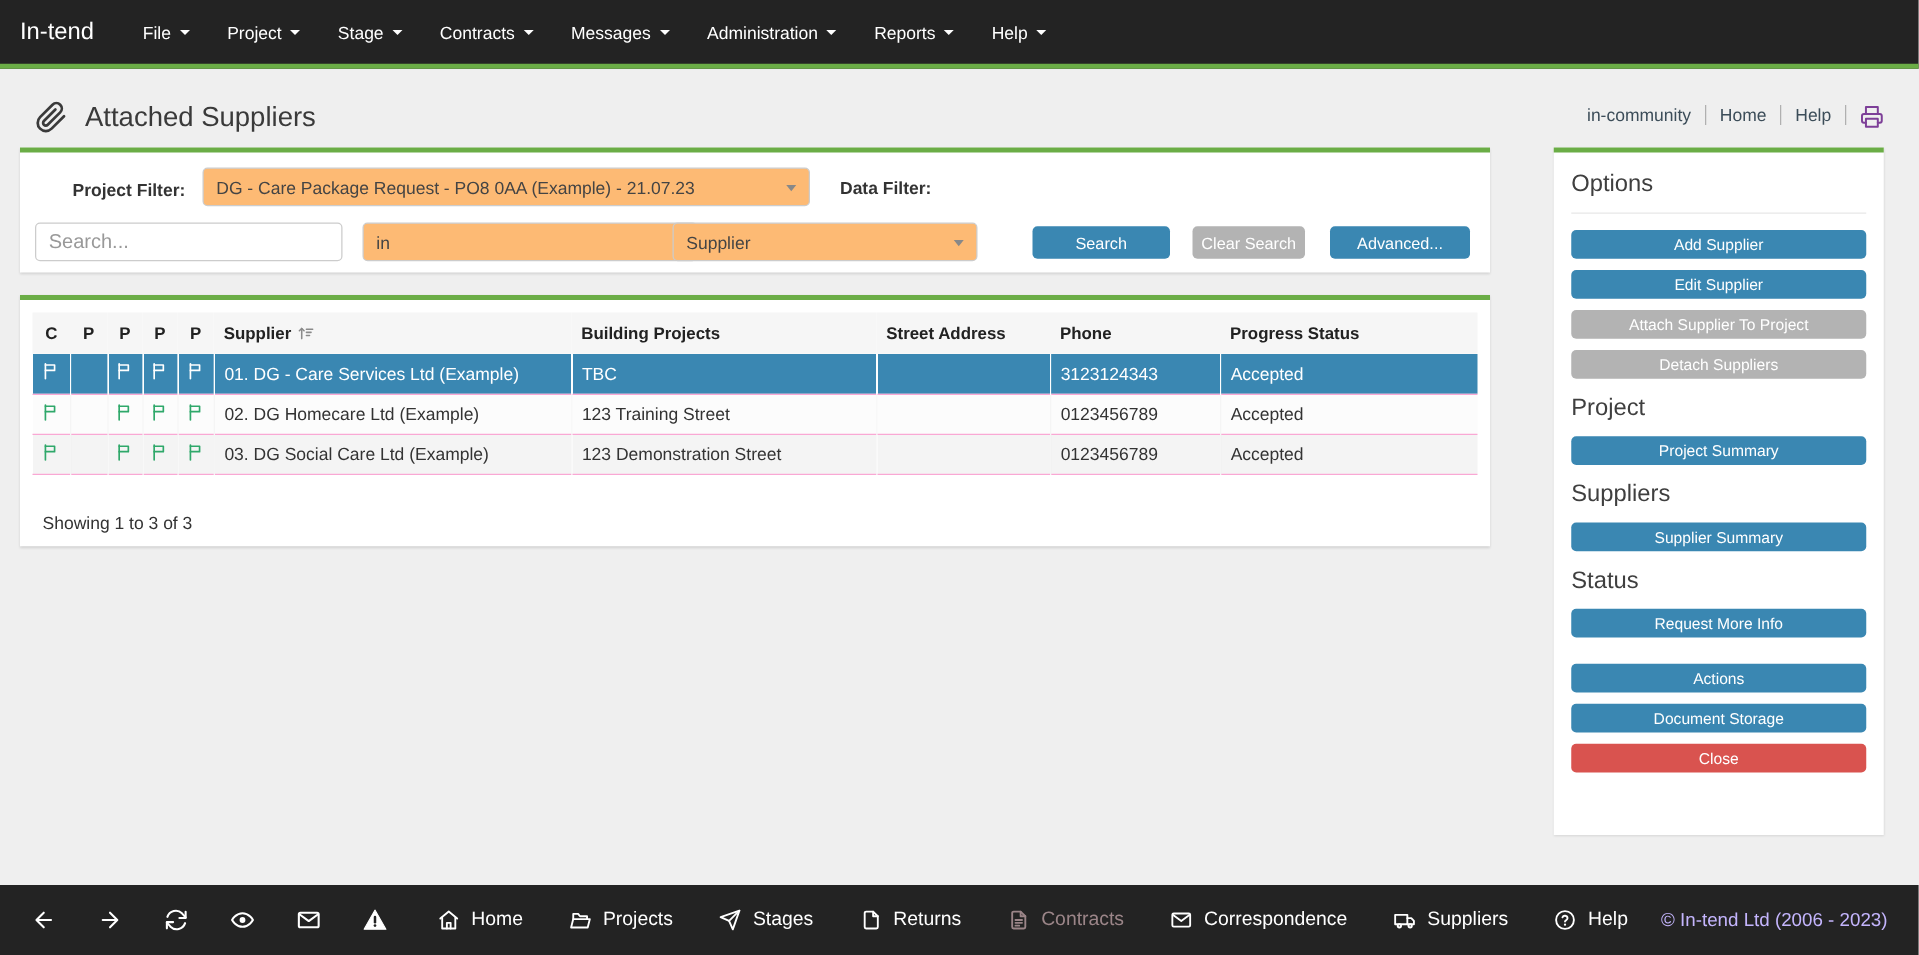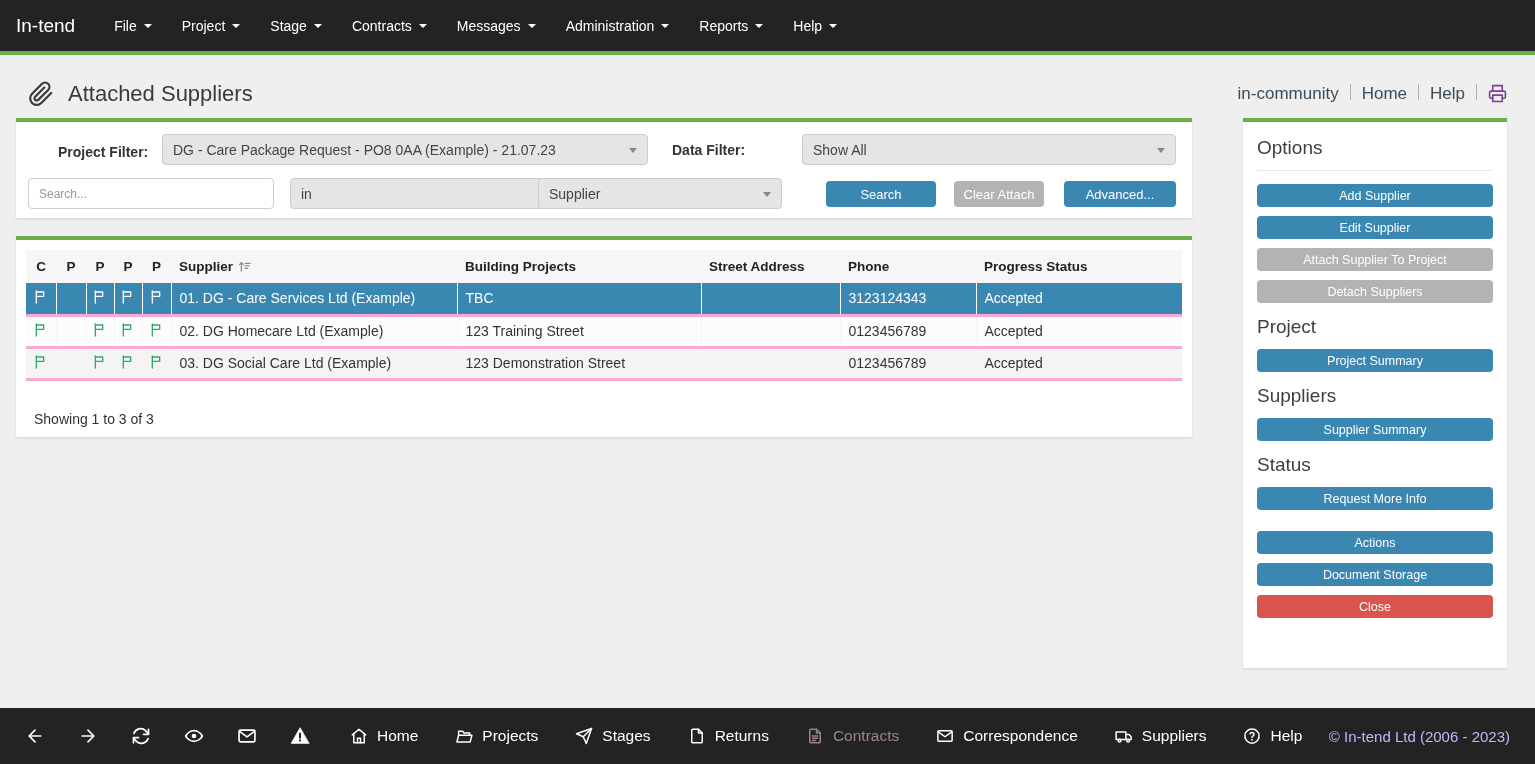--- a/index.html
+++ b/index.html
@@ -20,62 +20,62 @@
   .brand{color:#fff; font-size:19px; margin-right:24px; cursor:pointer;}
   .menu{display:flex; align-items:center;}
   .menu-item{color:#fff; font-size:14px; padding:9px 15px; display:flex; align-items:center; gap:7px; cursor:pointer;}
   .caret{width:0; height:0; border-left:4px solid transparent; border-right:4px solid transparent; border-top:4px solid #fff;}
 
   
   .page-header{position:absolute; top:55px; left:0; right:0; height:77px; display:flex; align-items:center; padding:0 28px;}
   .title-wrap{display:flex; align-items:center; gap:14px;}
   .title-wrap .icon{color:#3a3a3a;}
   .page-title{font-size:22px; color:#3a3a3a; font-weight:400;}
-  .header-links{margin-left:auto; display:flex; gap:11px; font-size:17px; color:#3c4d59;}
+  .header-links{margin-left:auto; display:flex; gap:11px; font-size:14px; color:#3c4d59;}
   .header-links .sep{width:1px; height:16px; background:#b0b0b0;}
   .header-links .lnk{cursor:pointer;}
   .print-icon{color:var(--purple); cursor:pointer;}
 
   
   .panel{position:absolute; background:#fff; border-top:4px solid var(--green); box-shadow:0 1px 2px rgba(0,0,0,.13);}
   .filter-panel{top:118px; left:16px; width:1176px; height:100px;}
   .table-panel{top:236px; left:16px; width:1176px; height:201px;}
   .sidebar{top:118px; left:1243px; width:264px; height:550px; padding:2px 14px 14px;}
 
   
   .f-label{position:absolute; font-weight:bold; font-size:14px; color:#333;}
   .lbl-project{left:14px; top:22px;padding-left:28px;}
   .lbl-data{left:656px; top:20px;}
-  .sel{position:absolute; height:31px; border:1px solid #ccc; border-radius:4px; background:#e5e5e5;
+  .sel{position:absolute; height:31px; border:1px solid #ccc; border-radius:4px; background:#fdba74;
     display:flex; align-items:center; padding:0 26px 0 10px; font-size:14px; color:#444; cursor:pointer;}
   .sel .sel-caret{position:absolute; right:10px; top:13px; width:0; height:0;
     border-left:4px solid transparent; border-right:4px solid transparent; border-top:5px solid #888;}
   .sel-project{left:146px; top:12px; width:486px;}
   .sel-data{left:786px; top:12px; width:374px;}
   .sel-in{left:274px; top:56px; width:268px;}
   .sel-field{left:522px; top:56px; width:244px;}
   .search-input{position:absolute; left:12px; top:56px; width:246px; height:31px; border:1px solid #ccc;
-    border-radius:4px; padding:0 10px; font-size:12px; font-family:inherit; color:#333;}
+    border-radius:4px; padding:0 10px; font-size:16px; font-family:inherit; color:#333;}
   .search-input::placeholder{color:#999;}
   .btn{position:absolute; top:59px; height:26px; border:none; border-radius:4px; color:#fff; font-size:13px;
     font-family:inherit; cursor:pointer;}
   .btn-search{left:810px; width:110px; background:var(--blue);}
   .btn-clear{left:938px; width:90px; background:var(--gray-btn);}
   .btn-adv{left:1048px; width:112px; background:var(--blue);}
 
   
   table{margin:10px 10px 0; width:1156px; border-collapse:collapse; table-layout:fixed; font-size:14px;}
   th{text-align:left; font-weight:bold; font-size:13.5px; color:#222; padding:9px 8px; background:#f6f6f6; cursor:pointer;}
   th.c-narrow{text-align:center; padding:9px 2px;}
   th .th-inner{display:flex; align-items:center; gap:4px;}
   .sort-icon{color:#8a8a8a;}
   td{height:32px; padding:0 8px; vertical-align:middle; border-right:1px solid rgba(0,0,0,.04); overflow:hidden; white-space:nowrap;}
   td:last-child{border-right:none;}
   td.c-center{text-align:center; padding:0 2px;}
-  tbody tr{border-bottom:3px solid #f9a8d4; cursor:pointer;margin-top:33px;}
+  tbody tr{border-bottom:1px solid #f9a8d4; cursor:pointer;margin-top:33px;}
   tr.row-even{background:#fcfcfc;}
   tr.row-odd{background:#f4f4f4;}
   tr.row-selected{background:var(--blue); color:#fff;}
   tr.row-selected td{border-right:1px solid rgba(255,255,255,.5);}
   tr.row-selected td:last-child{border-right:none;}
   .flag{color:var(--flag); display:inline-block;}
   tr.row-selected .flag{color:#fff;}
   .table-summary{margin:30px 0 0 18px; font-size:14px; color:#333;}
 
   
@@ -165,35 +165,31 @@
     </div>
 </div>
 
 <div class="panel filter-panel">
   <span class="f-label lbl-project">Project Filter:</span>
   <div class="sel sel-project">
     <span>DG - Care Package Request - PO8 0AA (Example) - 21.07.23</span>
       <span class="sel-caret"></span>
   </div>
   <span class="f-label lbl-data">Data Filter:</span>
-  <div class="sel sel-data">
-    <span>Show All</span>
-      <span class="sel-caret"></span>
-  </div>
   <input class="search-input" type="text" placeholder="Search..." style="">
   <div class="sel sel-in">
     <span>in</span>
       <span class="sel-caret"></span>
   </div>
   <div class="sel sel-field">
     <span>Supplier</span>
       <span class="sel-caret"></span>
   </div>
   <button class="btn btn-search">Search</button>
-  <button class="btn btn-clear">Clear Attach</button>
+  <button class="btn btn-clear">Clear Search</button>
   <button class="btn btn-adv">Advanced...</button>
 </div>
 
 <div class="panel table-panel">
   <table>
     <colgroup>
       <col style="width:30px">
         <col style="width:30px">
         <col style="width:28px">
         <col style="width:28px">

